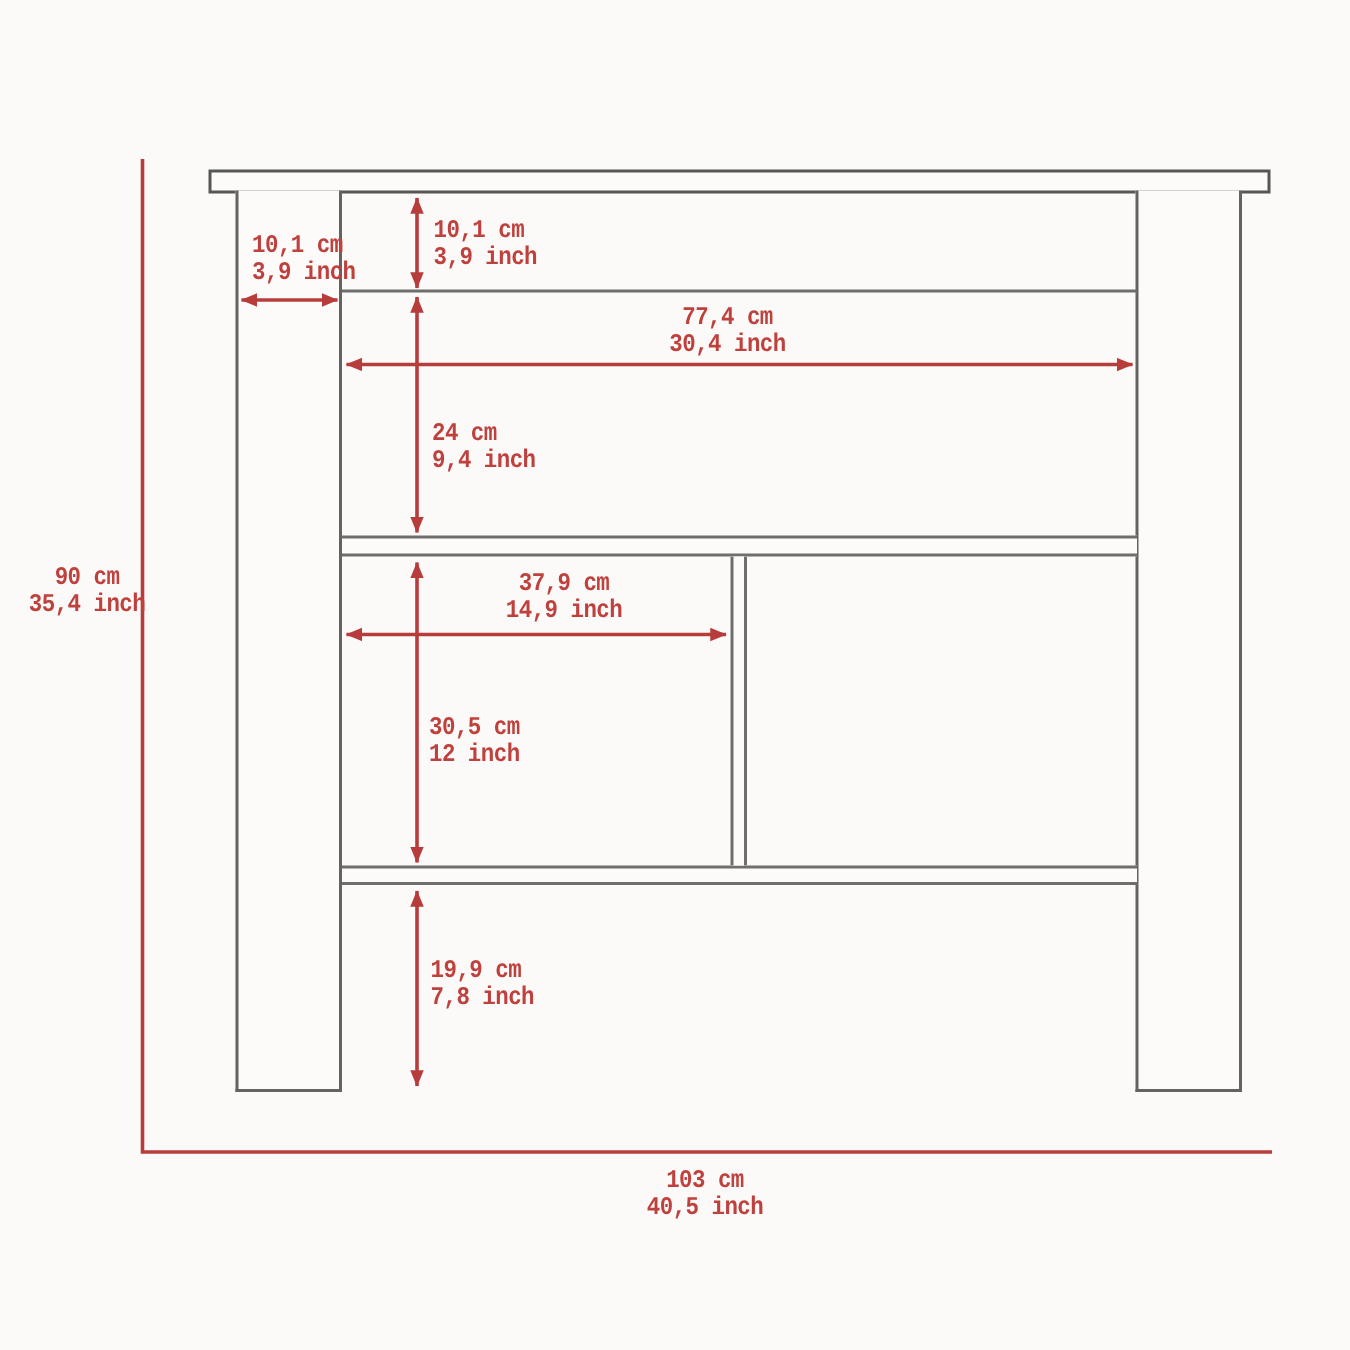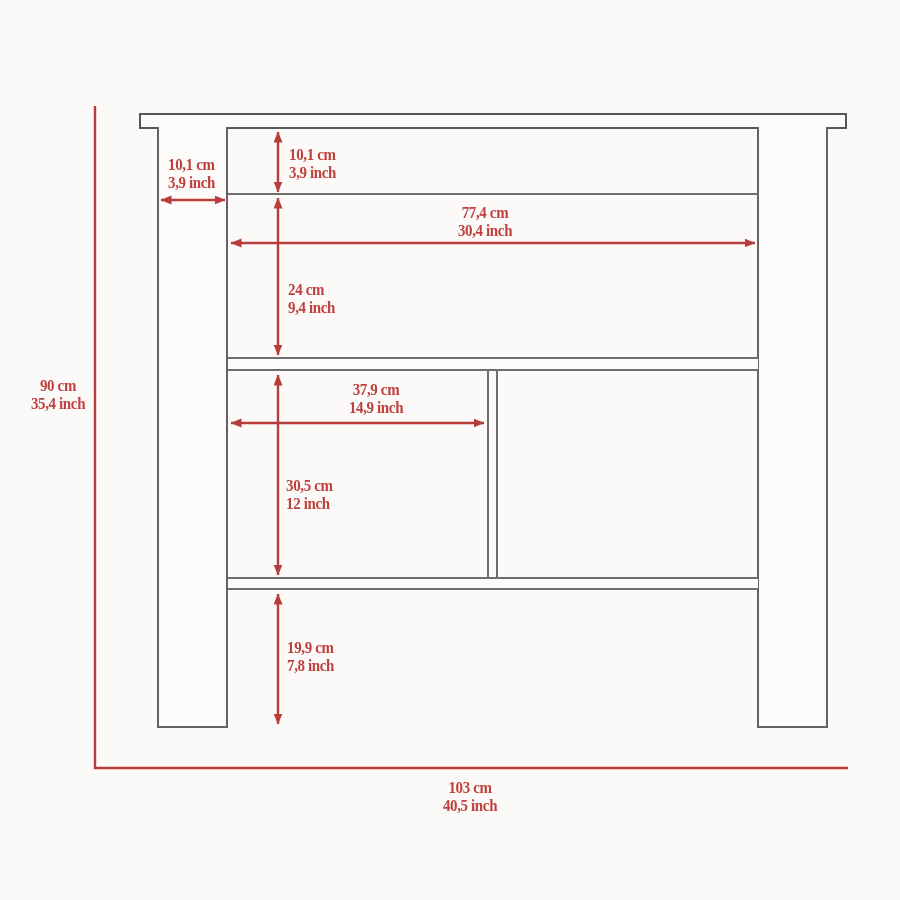--- a/index.html
+++ b/index.html
@@ -1,19 +1,19 @@
 <!DOCTYPE html>
 <html><head>
 <meta charset="utf-8">
 <style>
   html,body{margin:0;padding:0;background:#ffffff;}
   .stage{
     position:relative;width:900px;height:900px;overflow:hidden;
     background:#fbfaf8;
-    font-family:Liberation Serif, serif;
+    font-family:Liberation Mono, monospace;
   }
   
   .part{position:absolute;box-sizing:border-box;background:transparent;}
   .countertop{
     left:139px;top:113px;width:708px;height:16px;
     border:2.5px solid #565656;background:#fcfbf9;
   }
   .leg{
     top:127px;width:71px;height:601px;
     border:2px solid #636363;border-top:none;background:#fcfbf9;

